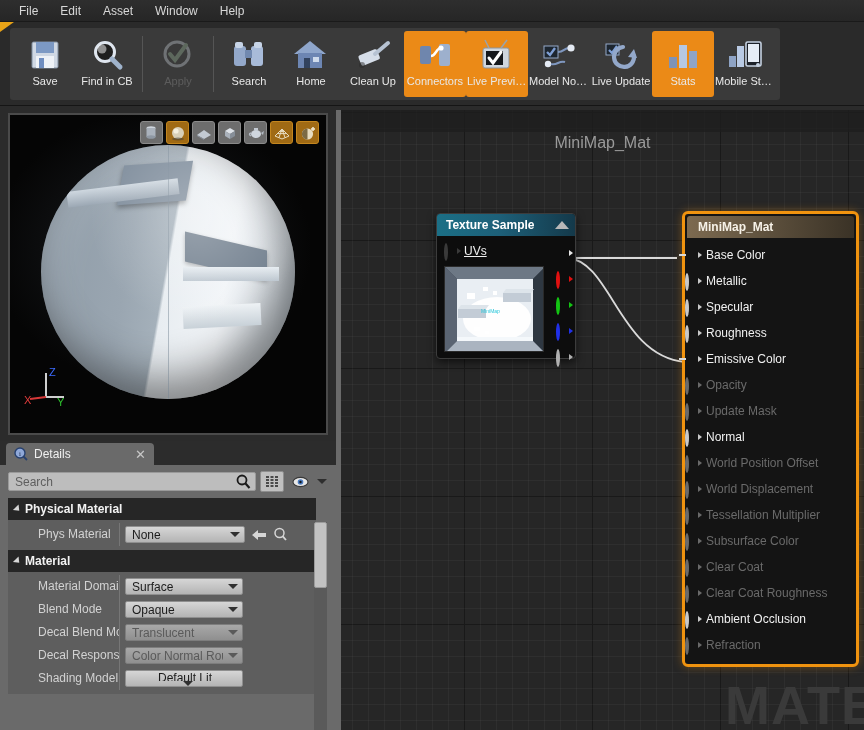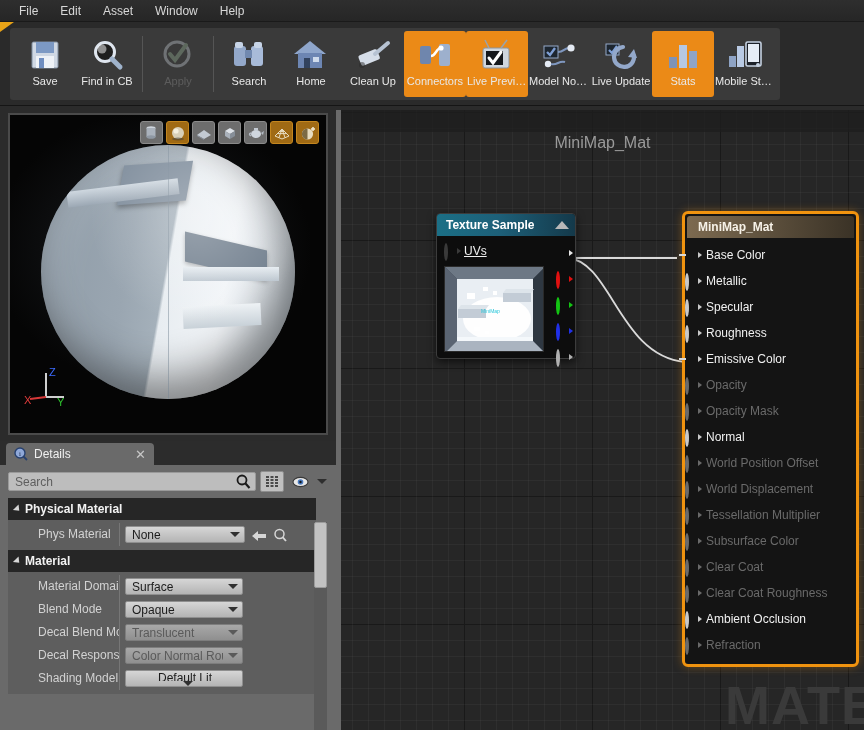--- a/index.html
+++ b/index.html
@@ -164,21 +164,21 @@
   .cat-lbl { font-size:12px; font-weight:bold; color:#f2f2f2; }
   .cat-body { background:#5e5e5e; padding:3px 0 4px 0; }
   .prow {
     display:flex; align-items:center; height:23px;
   }
   .prow-lbl {
     width:112px; padding-left:30px; font-size:12px; color:#d2d2d2;
     white-space:nowrap; overflow:hidden; border-right:1px solid #767676;
     height:23px; line-height:23px;
   }
-  .prow-val { flex:1; display:flex; align-items:flex-end; gap:6px; padding-left:5px; }
+  .prow-val { flex:1; display:flex; align-items:center; gap:6px; padding-left:5px; }
   .combo {
     height:17px; background:linear-gradient(#d6d6d6,#b4b4b4);
     border:1px solid #8f8f8f; border-radius:2px;
     display:flex; align-items:center; padding:0 4px 0 6px;
     font-size:12px; color:#1c1c1c; cursor:default; min-width:80px;
   }
   .combo.wide { width:120px; }
   .combo.dis { background:linear-gradient(#a8a8a8,#8f8f8f); color:#5a5a5a; border-color:#7d7d7d; }
   .combo-lbl { flex:1; white-space:nowrap; overflow:hidden; }
   .caret {
@@ -753,21 +753,21 @@
           <span class="wire-stub" style="top: 12px;"></span>
           <span class="pin"><span class="pin-dot"></span><span class="pin-arrow"></span></span>
           <span class="mrow-lbl">Emissive Color</span>
         </div>
         <div class="mrow off" style="position: relative;">
           <span class="pin"><span class="pin-ring"></span><span class="pin-arrow"></span></span>
           <span class="mrow-lbl">Opacity</span>
         </div>
         <div class="mrow off" style="position: relative;">
           <span class="pin"><span class="pin-ring"></span><span class="pin-arrow"></span></span>
-          <span class="mrow-lbl">Opacity Mask</span>
+          <span class="mrow-lbl">Update Mask</span>
         </div>
         <div class="mrow" style="position: relative;">
           <span class="pin"><span class="pin-ring"></span><span class="pin-arrow"></span></span>
           <span class="mrow-lbl">Normal</span>
         </div>
         <div class="mrow off" style="position: relative;">
           <span class="pin"><span class="pin-ring"></span><span class="pin-arrow"></span></span>
           <span class="mrow-lbl">World Position Offset</span>
         </div>
         <div class="mrow off" style="position: relative;">

